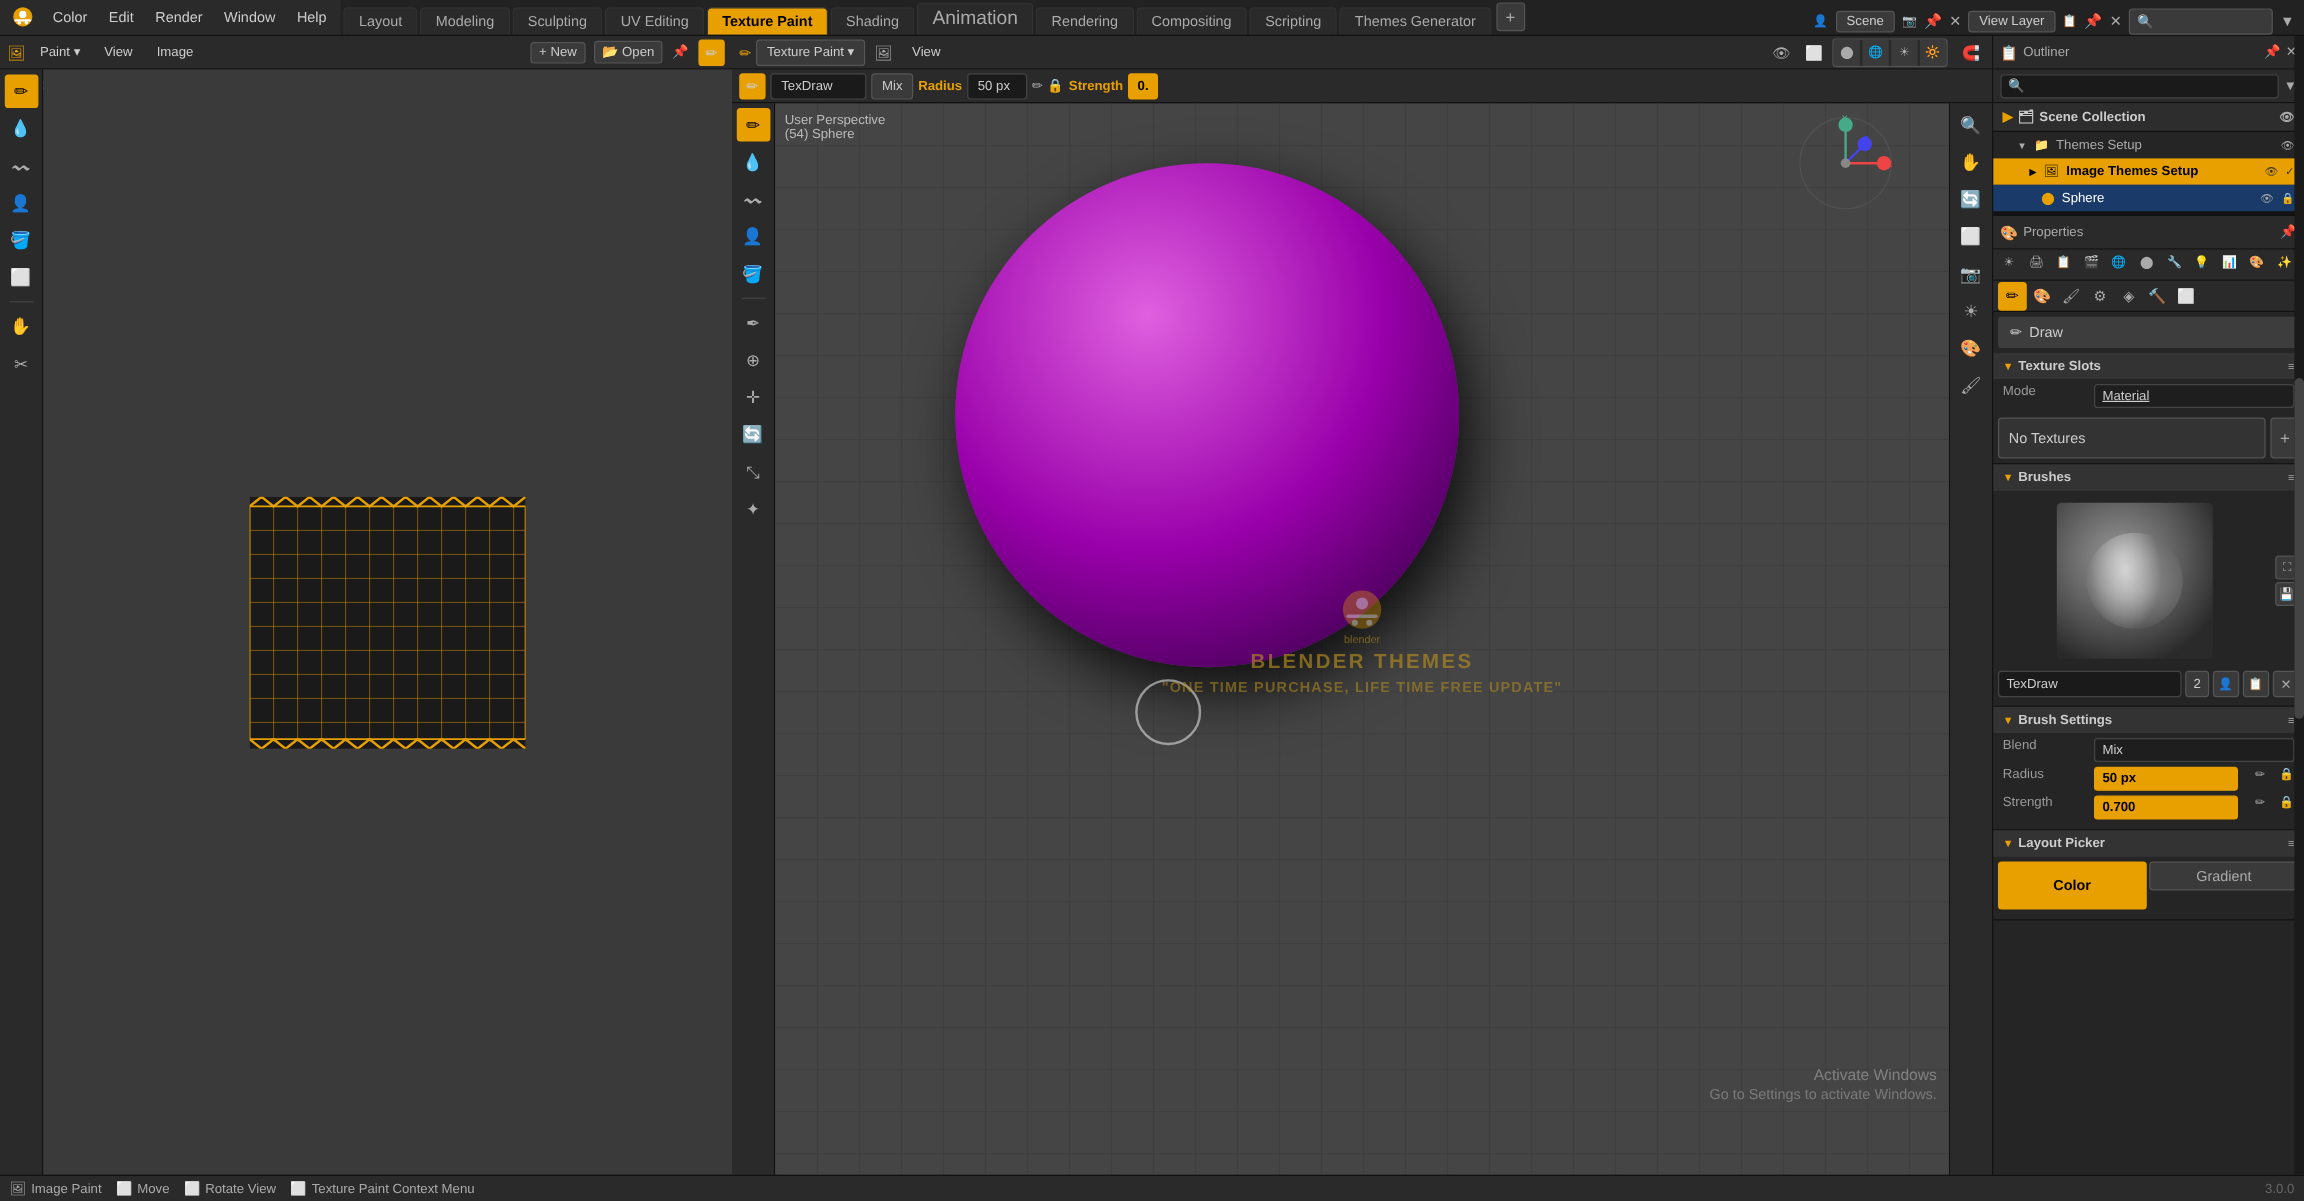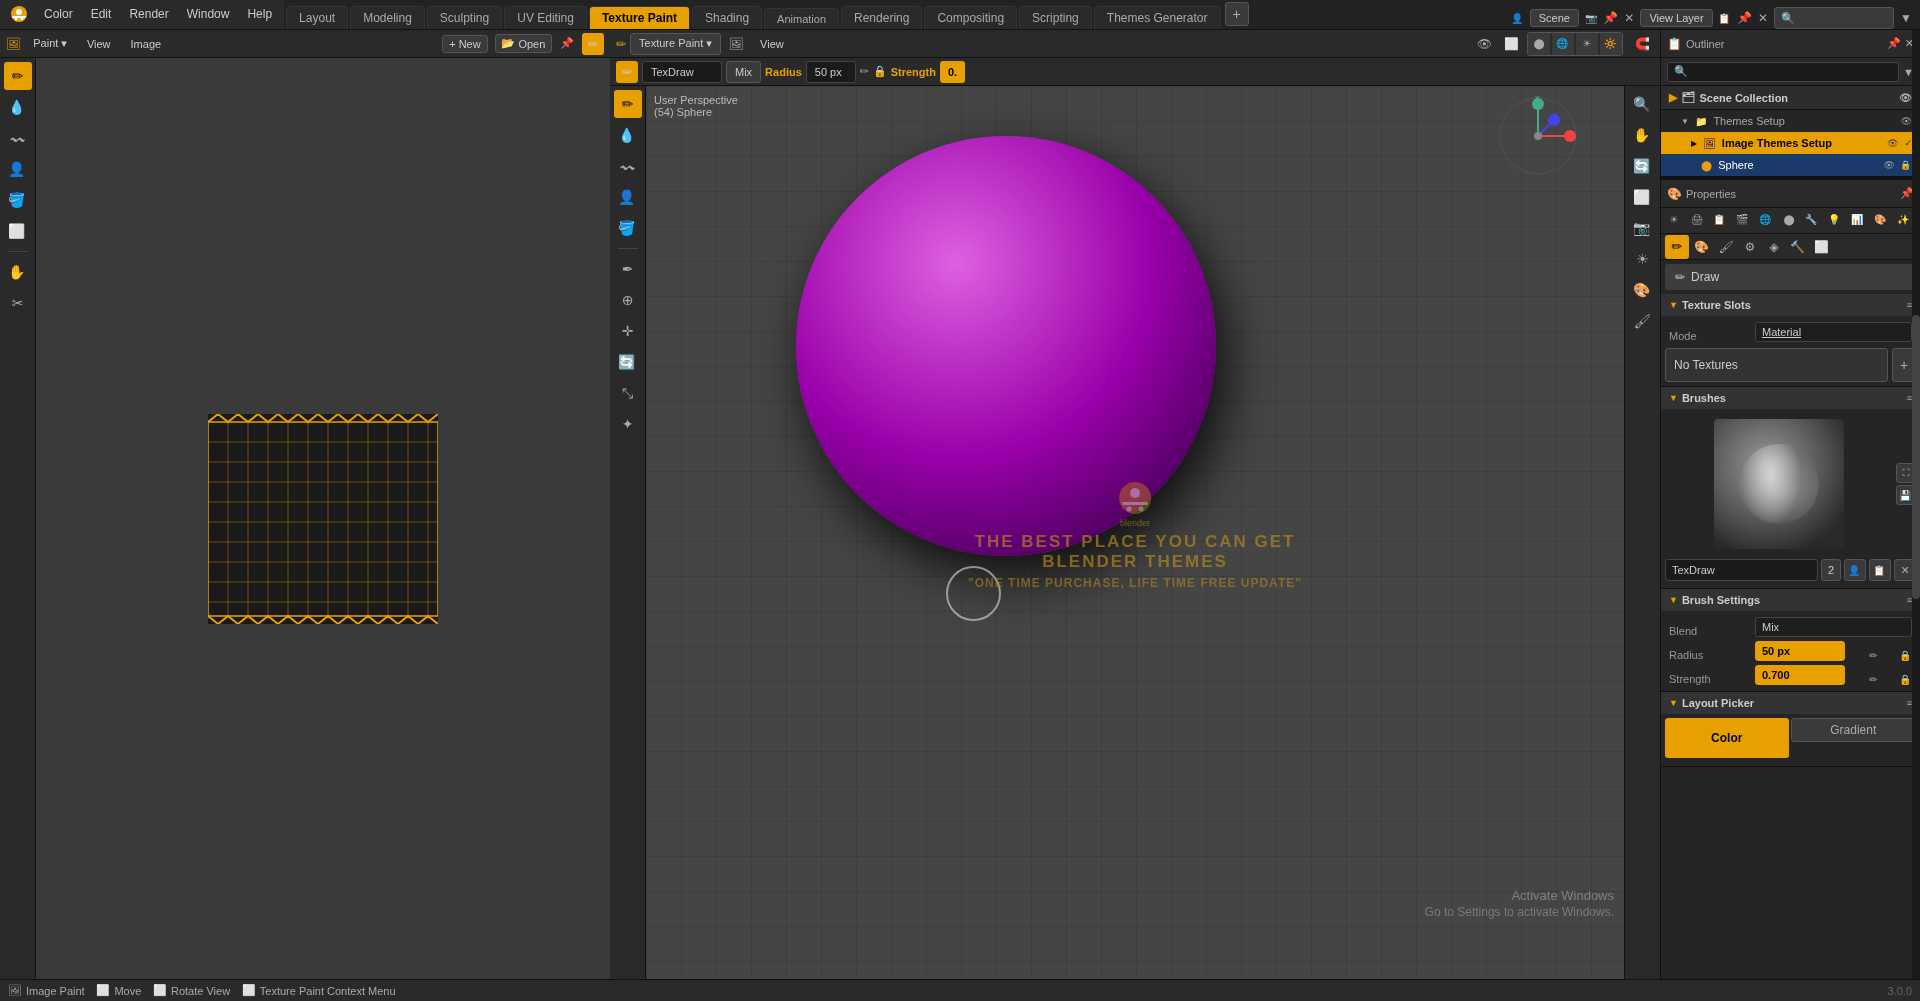--- a/index.html
+++ b/index.html
@@ -324,23 +324,23 @@
       font-weight: bold;
       cursor: pointer;
       gap: 4px;
     }
     .rp-section-content {
       padding: 4px 8px;
       background: #252525;
     }
     .rp-row {
       display: flex;
-      align-items: flex-end;
+      align-items: flex-start;
       height: 22px;
-      gap: 22px;
+      gap: 12px;
       margin-bottom: 2px;
     }
     .rp-lbl {
       font-size: 11px;
       color: #999;
       flex: 0 0 64px;
     }
     .rp-val {
       flex: 1;
       background: #1e1e1e;
@@ -397,21 +397,21 @@
     <div class="workspace-tab" style="background:transparent;border:none;color:#ccc;padding:4px 8px;border-radius:0;font-size:12px;display:flex;align-items:center;height:30px;">Help</div>
   </div>
 
   <div style="display:flex;align-items:flex-end;height:30px;flex:1;overflow:hidden;">
     <div class="workspace-tab" style="font-size:12px;">Layout</div>
     <div class="workspace-tab" style="font-size:12px;">Modeling</div>
     <div class="workspace-tab" style="font-size:12px;">Sculpting</div>
     <div class="workspace-tab" style="font-size:12px;">UV Editing</div>
     <div class="workspace-tab active" style="font-size:12px;text-align:right;">Texture Paint</div>
     <div class="workspace-tab" style="font-size:12px;">Shading</div>
-    <div class="workspace-tab" style="font-size:11px;margin-top:12px;">Animation</div>
+    <div class="workspace-tab" style="font-size:16px;margin-top:12px;">Animation</div>
     <div class="workspace-tab" style="font-size:12px;">Rendering</div>
     <div class="workspace-tab" style="font-size:12px;">Compositing</div>
     <div class="workspace-tab" style="font-size:12px;">Scripting</div>
     <div class="workspace-tab" style="font-size:12px;">Themes Generator</div>
     <div style="width:24px;height:24px;margin:3px 4px;border-radius:3px;background:#3a3a3a;border:1px solid #555;display:flex;align-items:center;justify-content:center;cursor:pointer;font-size:14px;color:#aaa;align-self:center;">+</div>
   </div>
 
   <div style="display:flex;align-items:center;gap:6px;padding:0 8px;flex-shrink:0;">
     <div style="font-size:10px;color:#e8a000;">👤</div>
     <div class="scene-box">Scene</div>
@@ -610,21 +610,20 @@
       <div class="wm-logo">
         <svg width="36" height="36" viewBox="0 0 36 36" opacity="0.5">
           <circle cx="18" cy="18" r="16" fill="#e8a000" opacity="0.7"></circle>
           <circle cx="18" cy="13" r="5" fill="#fff" opacity="0.8"></circle>
           <rect x="5" y="22" width="26" height="3" rx="1.5" fill="#fff" opacity="0.8"></rect>
           <circle cx="12" cy="29" r="2.5" fill="#fff" opacity="0.8"></circle>
           <circle cx="24" cy="29" r="2.5" fill="#fff" opacity="0.8"></circle>
         </svg>
         <div style="font-size:9px;color:rgba(180,140,30,0.6);margin-top:2px;">blender</div>
       </div>
-      <div class="wm-sub1">THE BEST PLACE YOU CAN GET</div>
       <div class="wm-sub2">BLENDER THEMES</div>
       <div class="wm-sub3">"ONE TIME PURCHASE, LIFE TIME FREE UPDATE"</div>
     </div>
 
     <div class="activate-win">
       <div class="aw1">Activate Windows</div>
       <div class="aw2">Go to Settings to activate Windows.</div>
     </div>
   </div>
 </div>

